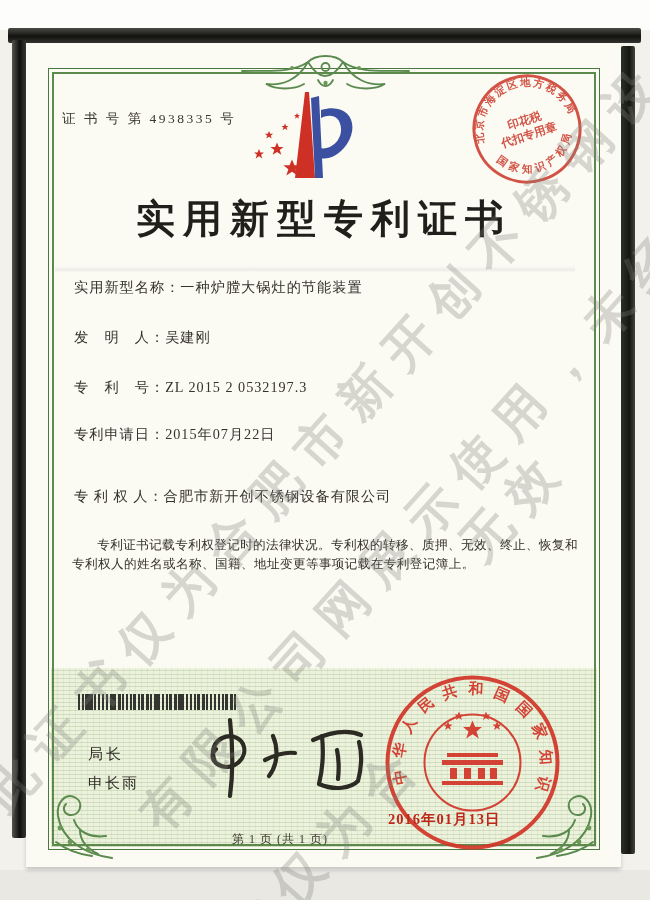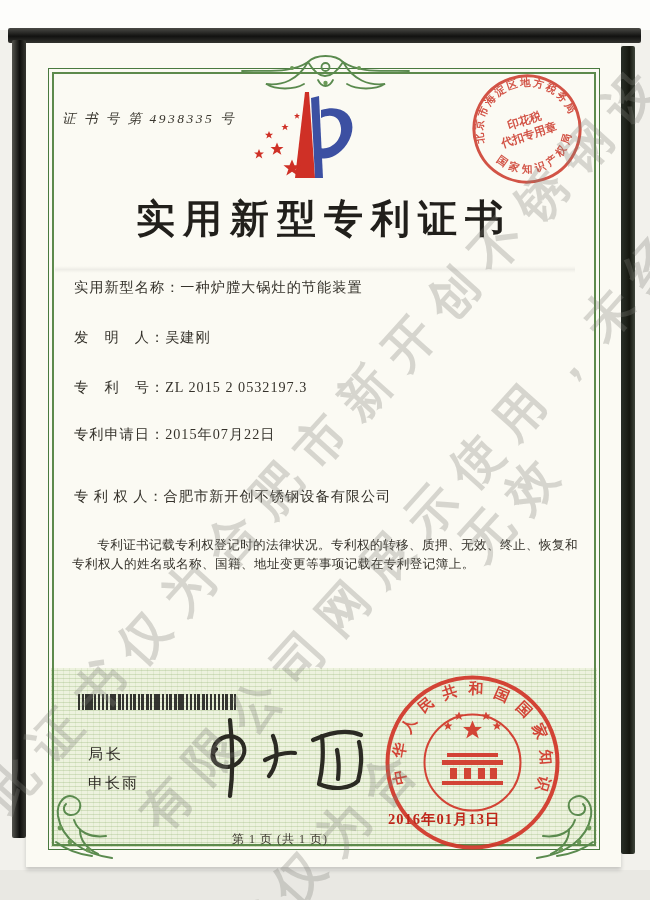--- a/index.html
+++ b/index.html
@@ -20,21 +20,21 @@
   
   .frame{position:absolute;left:48px;top:68px;width:552px;height:782px;
          border:1px solid #49793f;box-sizing:border-box;z-index:2;}
   .frame-inner{position:absolute;left:3px;top:3px;right:3px;bottom:3px;border:2px solid #5d8a4c;}
   .guilloche{position:absolute;left:51px;top:668px;width:546px;height:179px;z-index:1;
       background:#edf2de;
       background-image:repeating-linear-gradient(0deg,rgba(125,165,90,.25) 0 1px,rgba(125,165,90,0) 1px 4px),
                        repeating-linear-gradient(90deg,rgba(125,165,90,.12) 0 1px,rgba(125,165,90,0) 1px 6px);}
   .ornament{position:absolute;z-index:3;}
   
-  .cert-no{position:absolute;left:62px;top:110px;font-size:13.5px;letter-spacing:2.5px;color:#3a372f;z-index:5;font-style:italic;}
+  .cert-no{position:absolute;left:62px;top:110px;font-size:13.5px;letter-spacing:2.5px;color:#3a372f;z-index:5;}
   .title{position:absolute;left:26px;top:192px;width:596px;text-align:center;font-size:39px;
          font-weight:600;letter-spacing:8px;color:#211f1b;z-index:5;}
   .field{position:absolute;left:74px;font-size:14.2px;color:#35322b;letter-spacing:1px;z-index:5;white-space:nowrap;}
   .paras{position:absolute;left:72px;top:536px;width:506px;z-index:5;color:#34312a;}
   .paras p{margin:0;font-size:12.6px;line-height:19px;text-align:justify;text-indent:2em;letter-spacing:.4px;}
   .barcode{position:absolute;left:78px;top:694px;width:158px;height:16px;z-index:5;
       background-image:repeating-linear-gradient(90deg,#1c1c1a 0 2px,transparent 2px 4px),
                        repeating-linear-gradient(90deg,#1c1c1a 0 1px,transparent 1px 7px),
                        repeating-linear-gradient(90deg,transparent 0 9px,#1c1c1a 9px 12px,transparent 12px 23px);
       opacity:.88;}

